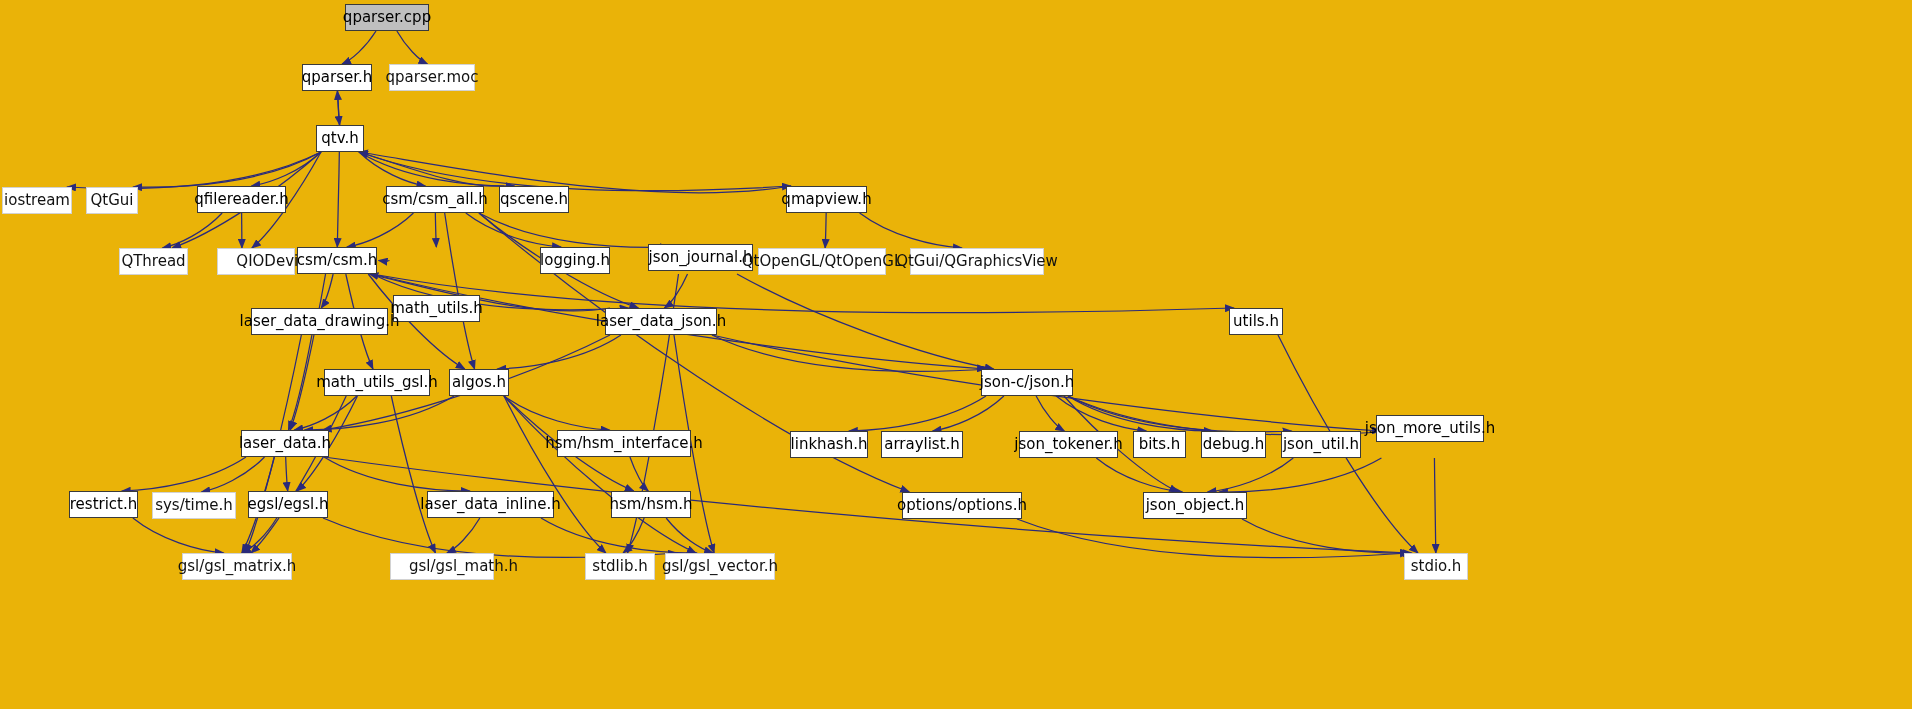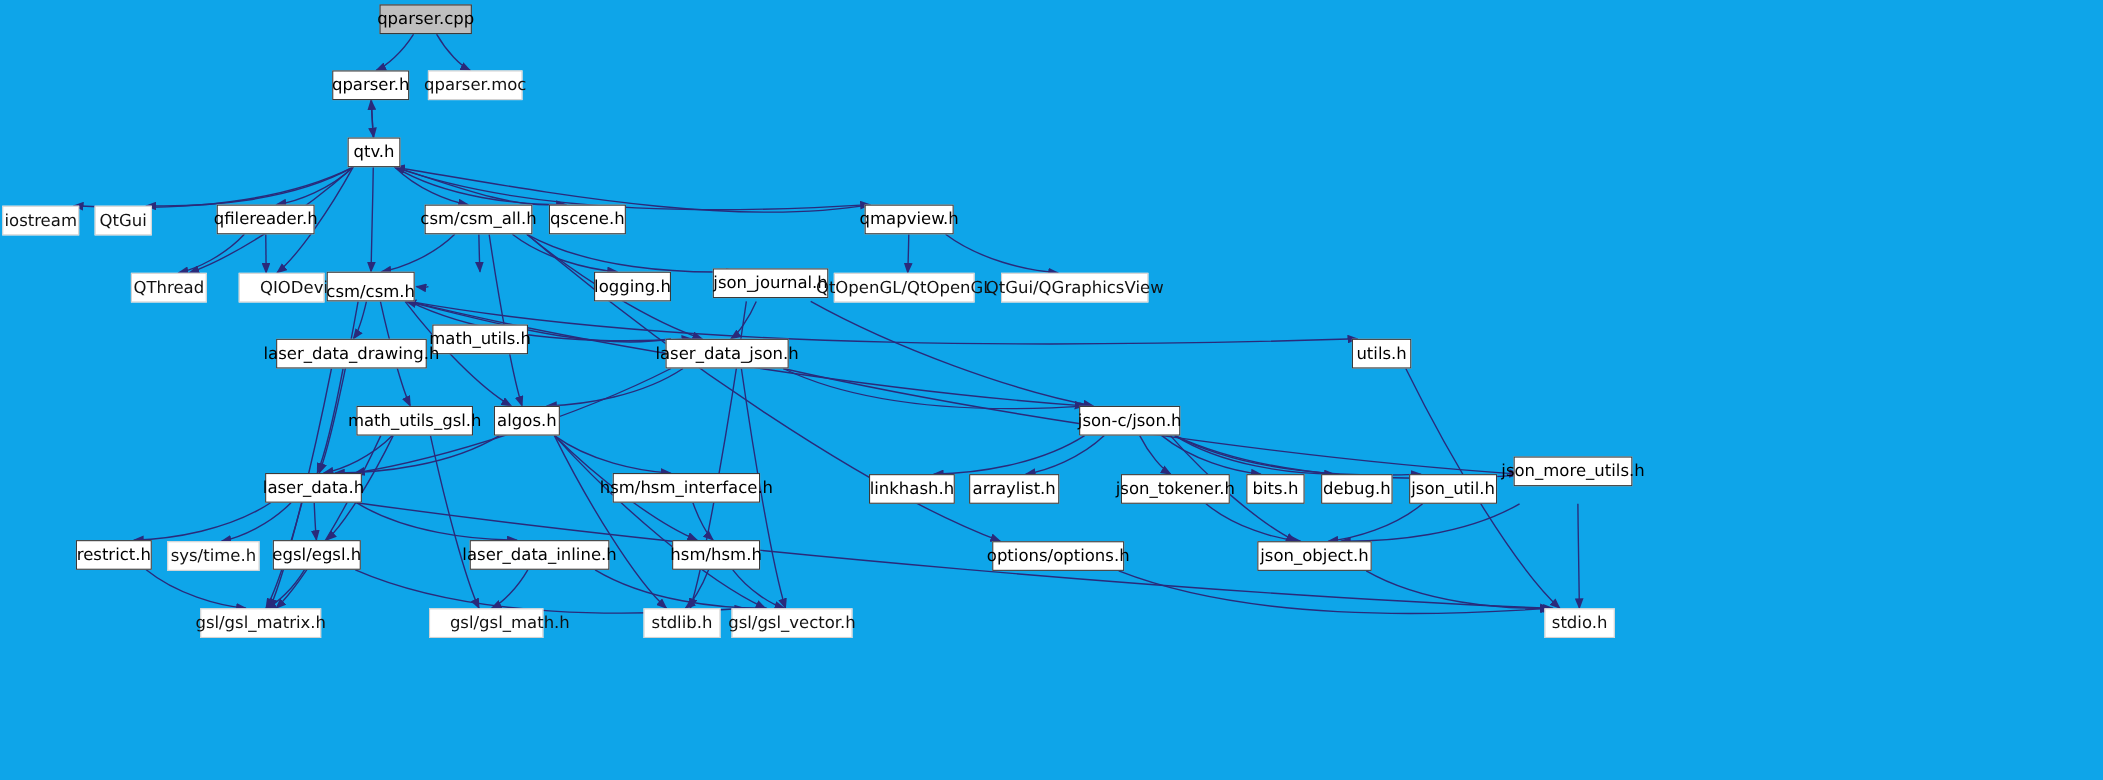--- a/index.html
+++ b/index.html
@@ -1,17 +1,17 @@
 <!DOCTYPE html>
 <html><head>
 <meta charset="utf-8">
 <title>qparser.cpp include dependency graph</title>
 <style>
   html,body{margin:0;padding:0;background:#ffffff;}
-  #graph{position:relative;width:1912px;height:709px;background:#0ea5e9;
+  #graph{position:relative;width:1912px;height:709px;background:#eab308;
          font-family:"DejaVu Sans","Liberation Sans",sans-serif;overflow:hidden;}
   svg#edges{position:absolute;left:0;top:0;width:1912px;height:709px;pointer-events:none;}
   .node{position:absolute;box-sizing:border-box;display:flex;align-items:center;
         justify-content:center;white-space:nowrap;background:#ffffff;
         font-size:15px;color:#000000;line-height:1;height:27px;}
   
   .node.solid{border:1.3px solid #3a3a3a;}
   
   .node.ext{border:1.2px solid #d2d2d2;color:#111;}
   
@@ -144,21 +144,21 @@
       </div>
       <div class="node solid" style="left: 786px; top: 186px; width: 81px;">
         <span>qmapview.h</span>
       </div>
       <div class="node ext" style="left: 119px; top: 248px; width: 69px;">
         <span>QThread</span>
       </div>
       <div class="node ext" style="left: 217px; top: 248px; width: 78px; padding-left: 40px;">
         <span>QIODevice</span>
       </div>
-      <div class="node solid" style="left: 297px; top: 247px; width: 80px; align-items: flex-end;">
+      <div class="node solid" style="left: 297px; top: 247px; width: 80px;">
         <span>csm/csm.h</span>
       </div>
       <div class="node solid" style="left: 393px; top: 247px; width: 87px; margin-top: 48px;">
         <span>math_utils.h</span>
       </div>
       <div class="node solid" style="left: 540px; top: 247px; width: 70px;">
         <span>logging.h</span>
       </div>
       <div class="node solid" style="left: 648px; top: 244px; width: 105px;">
         <span>json_journal.h</span>

